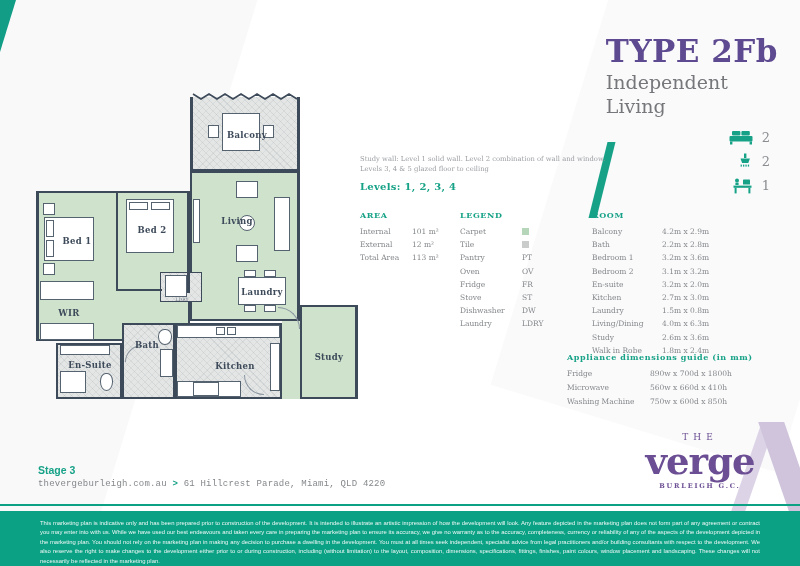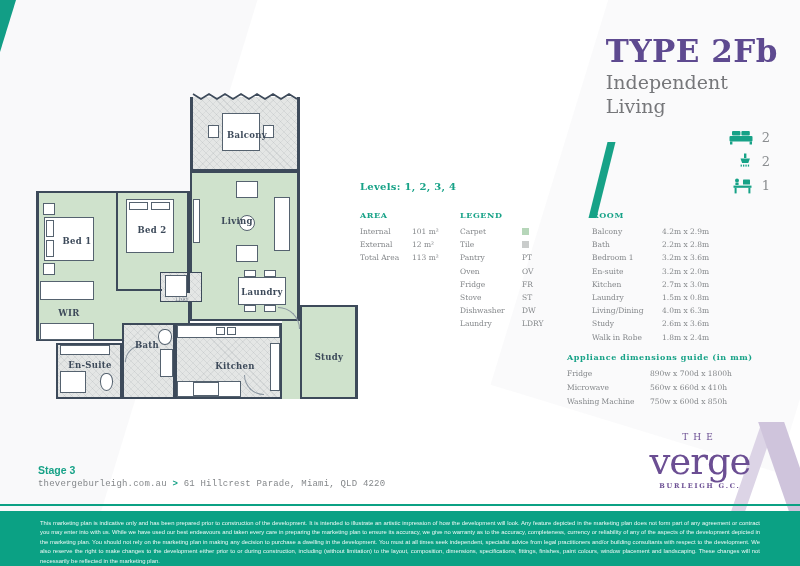--- a/index.html
+++ b/index.html
@@ -64,21 +64,21 @@
   .rlabel.tiny{font-size:4.5px;font-weight:400;color:#6a7683;letter-spacing:0;}
   .zigzag{position:absolute;left:160px;top:-3px;}
 
   
   .stage{position:absolute;left:38px;top:464px;font-family:"Liberation Sans",sans-serif;}
   .stage .stage-name{font-size:10.5px;font-weight:700;color:#17a287;}
   .stage .addr{margin-top:3px;font-size:9px;color:#85888b;letter-spacing:.2px;font-family:Liberation Mono, monospace;}
   .stage .sep{color:#17a287;font-weight:700;}
   .logo{position:absolute;left:632px;top:432px;width:136px;text-align:center;color:#6b4e93;}
   .logo .the{font-size:9px;letter-spacing:5px;font-weight:500;}
-  .logo .name{font-size:37px;font-weight:400;letter-spacing:-1px;line-height:1;margin-top:1px;}
+  .logo .name{font-size:37px;font-weight:700;letter-spacing:-1px;line-height:1;margin-top:1px;}
   .logo .tag{font-size:6.5px;letter-spacing:1.8px;font-weight:700;margin-top:2px;}
   .rule{position:absolute;left:0;top:504px;width:800px;height:2px;background:#0ba184;}
   .band{position:absolute;left:0;top:511px;width:800px;height:55px;background:#0ba184;box-sizing:border-box;
         padding:8px 40px 0 40px;}
   .band p{margin:0;font-family:"Liberation Sans",sans-serif;font-size:5.9px;line-height:1.6;
           color:rgba(255,255,255,.93);text-align:justify;}
 </style>
 </head>
 <body>
 
@@ -135,20 +135,21 @@
           <rect x="11" y="2.6" width="7" height="5" rx="0.6"></rect>
           <rect x="1.5" y="8.6" width="18" height="2.2"></rect>
           <rect x="2.6" y="10.8" width="2" height="5.6"></rect>
             <rect x="16.4" y="10.8" width="2" height="5.6"></rect>
         </svg>
       </span>
       <span class="cnt">1</span>
     </div>
   </div>
 
+  <div class="note">Study wall: Level 1 solid wall. Level 2 combination of wall and window. Levels 3, 4 &amp; 5 glazed floor to ceiling</div>
   <div class="levels">Levels: 1, 2, 3, 4</div>
 
   <div class="col area-col">
     <div class="col-heading">AREA</div>
     <div class="trow">
         <span class="tlabel">Internal</span>
         <span class="tvalue">101 m²</span>
       </div>
     <div class="trow">
         <span class="tlabel">External</span>
@@ -202,20 +203,24 @@
         <span class="tlabel">Balcony</span>
         <span class="tvalue">4.2m x 2.9m</span>
       </div>
     <div class="trow">
         <span class="tlabel">Bath</span>
         <span class="tvalue">2.2m x 2.8m</span>
       </div>
     <div class="trow">
         <span class="tlabel">Bedroom 1</span>
         <span class="tvalue">3.2m x 3.6m</span>
+      </div>
+    <div class="trow">
+        <span class="tlabel">Bedroom 2</span>
+        <span class="tvalue">3.1m x 3.2m</span>
       </div>
     <div class="trow">
         <span class="tlabel">En-suite</span>
         <span class="tvalue">3.2m x 2.0m</span>
       </div>
     <div class="trow">
         <span class="tlabel">Kitchen</span>
         <span class="tvalue">2.7m x 3.0m</span>
       </div>
     <div class="trow">

